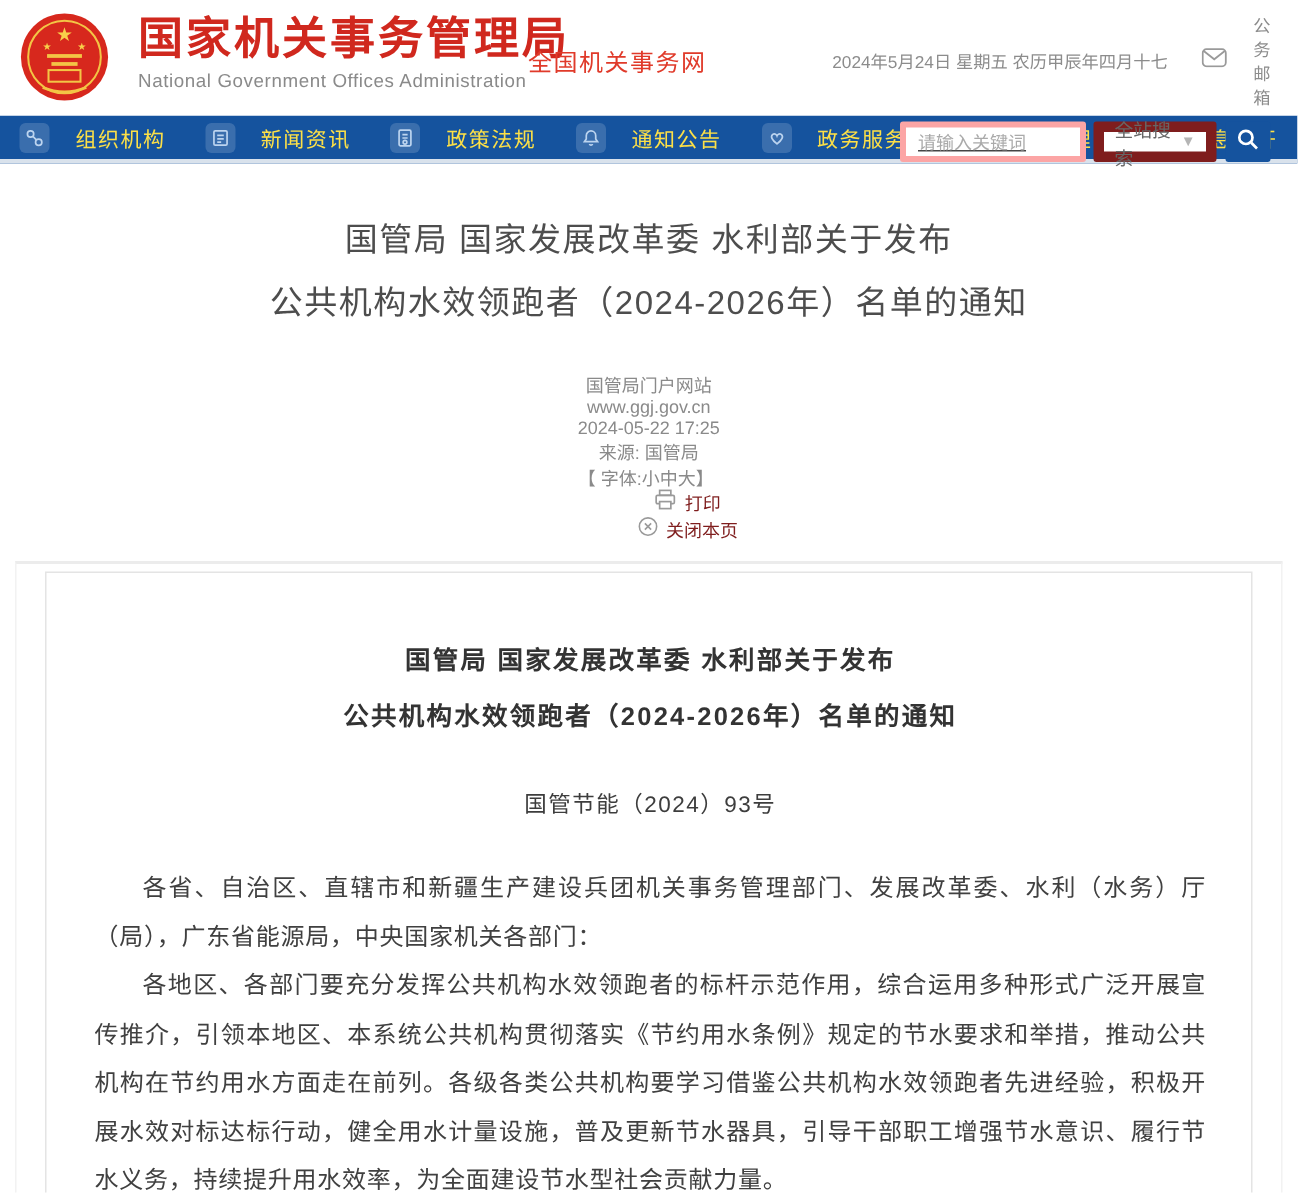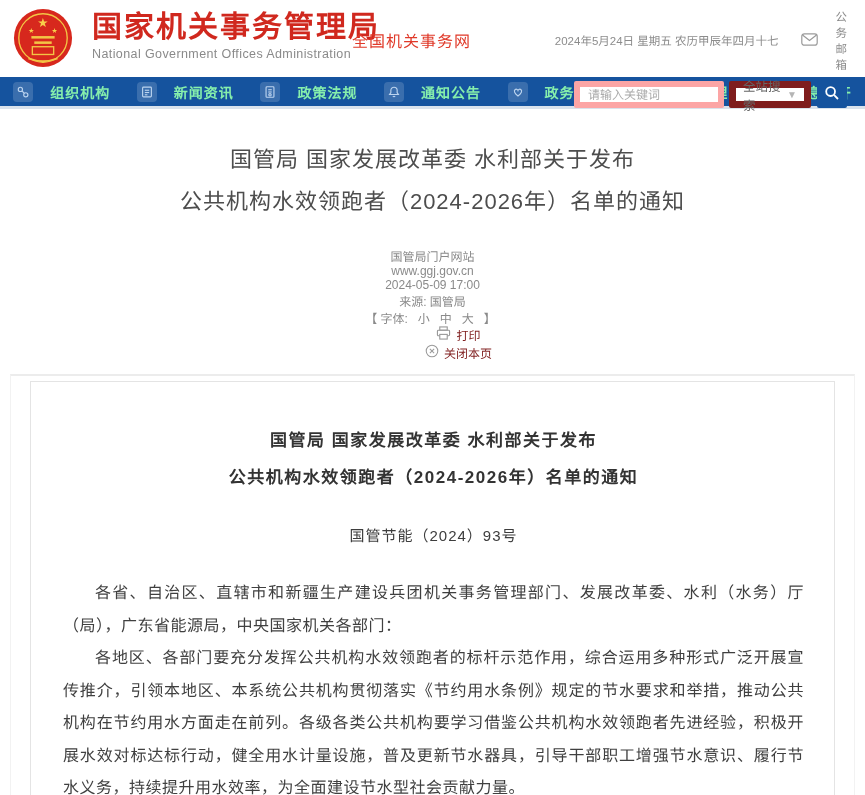--- a/index.html
+++ b/index.html
@@ -17,63 +17,63 @@
   .brand-title { font-size:30px; font-weight:bold; color:#d0281e; letter-spacing:2px; line-height:34px; }
   .brand-sub { font-size:12.5px; color:#8a8a8a; letter-spacing:0.4px; margin-top:3px; }
   .brand-net { position:absolute; left:352px; top:28px; font-size:16px; font-weight:normal; color:#e03a2a; letter-spacing:1px; }
 
   .header-right { position:absolute; right:18px; top:8px; width:280px; }
   .date-row { display:flex; align-items:center; justify-content:flex-end; gap:8px; font-size:11.5px; color:#8c8c8c; }
   .date-text { white-space:nowrap; }
   .mail-link { display:flex; align-items:center; gap:18px; margin-left:14px; color:#8c8c8c; cursor:pointer; }
   .search-row { display:flex; align-items:center; margin-top:9px; justify-content:flex-end; }
   .search-input {
-    width:150px; height:27px; border:6px solid #fca5a5; border-radius:2px;
-    font-size:12px; padding:0 8px; color:#444; outline:none;
+    width:124px; height:27px; border:4px solid #fca5a5; border-radius:2px;
+    font-size:12px; padding:0 8px; color:#444; outline:none;text-decoration:underline;
   }
   .search-input::placeholder { color:#aaa; }
   .search-scope {
     width:82px; height:27px; border:7px solid #7f1d1d; border-radius:2px; margin-left:5px;
     display:flex; align-items:center; justify-content:space-between;
     font-size:12.5px; color:#666; padding:0 7px; background:#fff; cursor:pointer;
   }
   .chev { font-size:10px; color:#b5b5b5; }
   .search-btn {
     width:30px; height:27px; margin-left:6px; background:#15539e; border:none; border-radius:2px;
     display:flex; align-items:center; justify-content:center; cursor:pointer;
   }
 
   
   .nav {
     height:32px; background:#15539e; display:flex; align-items:stretch;
     border-bottom:3px solid #d9e2ec;
   }
   .nav-item {
     flex:1; display:flex; align-items:center; justify-content:center; gap:17px;
-    color:#86efac; font-size:14px; font-weight:bold; cursor:pointer; letter-spacing:1px;
+    color:#fde047; font-size:14px; font-weight:normal; cursor:pointer; letter-spacing:1px;
   }
   .nav-ico {
     width:20px; height:20px; border-radius:4px; background:rgba(255,255,255,0.16);
     display:flex; align-items:center; justify-content:center;
   }
   .nav-ico svg { stroke:#bcd4ef; fill:none; stroke-width:1.3; }
 
   
   .page-title { text-align:center; padding:30px 40px 24px; }
   .page-title div { font-size:22px; color:#4d4d4d; font-weight:500; line-height:42px; letter-spacing:1px; }
 
   
   .meta {
     display:flex; align-items:center; font-size:12px; color:#8a8a8a;
     padding:0 34px 12px 60px;
     flex-direction:column;
   }
   .meta .m-item { margin-right:26px; white-space:nowrap; }
   .meta .spacer { flex:1; }
-  .meta .font-ctl { display:flex; gap:10px; margin-right:30px; }
+  .meta .font-ctl { display:flex; margin-right:30px; }
   .meta .font-size-btn { cursor:pointer; }
   .meta .tool { display:flex; align-items:center; gap:5px; margin-left:26px; cursor:pointer; color:#7f1d1d;font-family:Liberation Serif, serif; }
   .meta svg { stroke:#9a9a9a; fill:none; stroke-width:1.2; }
 
   
   .outer-box {
     margin:0 10px; border:1px solid #f2f2f2; border-top:2px solid #ececec;
     padding:5px 19px 0; height:540px;
   }
   .article-box {
@@ -215,21 +215,21 @@
 </div>
 
 <div class="page-title">
   <div>国管局 国家发展改革委 水利部关于发布</div>
   <div>公共机构水效领跑者（2024-2026年）名单的通知</div>
 </div>
 
 <div class="meta">
   <span class="m-item">国管局门户网站</span>
   <span class="m-item">www.ggj.gov.cn</span>
-  <span class="m-item">2024-05-09 17:00</span>
+  <span class="m-item">2024-05-22 17:25</span>
   <span class="m-item">来源: 国管局</span>
   <span class="spacer"></span>
   <span class="font-ctl">
     <span>【 字体:</span>
     <span class="font-size-btn">小</span>
     <span class="font-size-btn">中</span>
     <span class="font-size-btn">大</span>
     <span>】</span>
   </span>
   <span class="tool">

